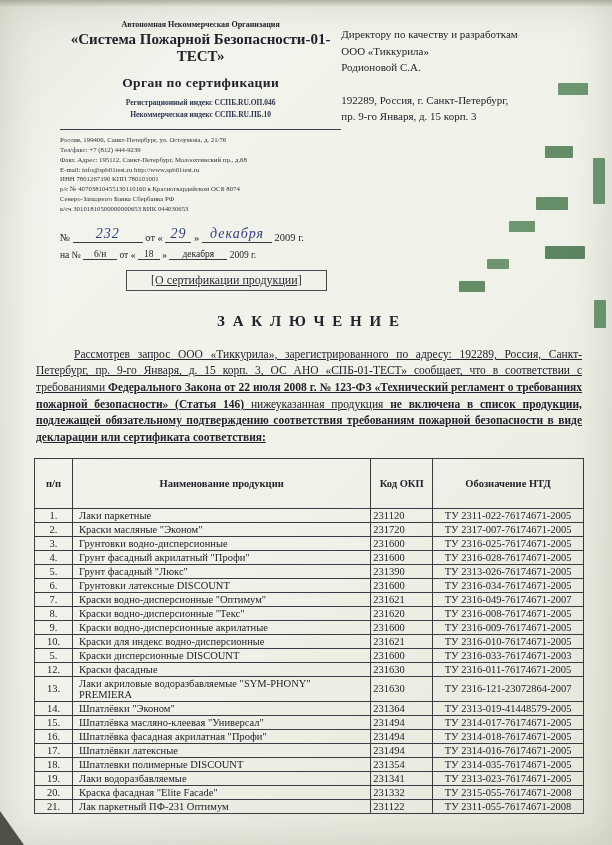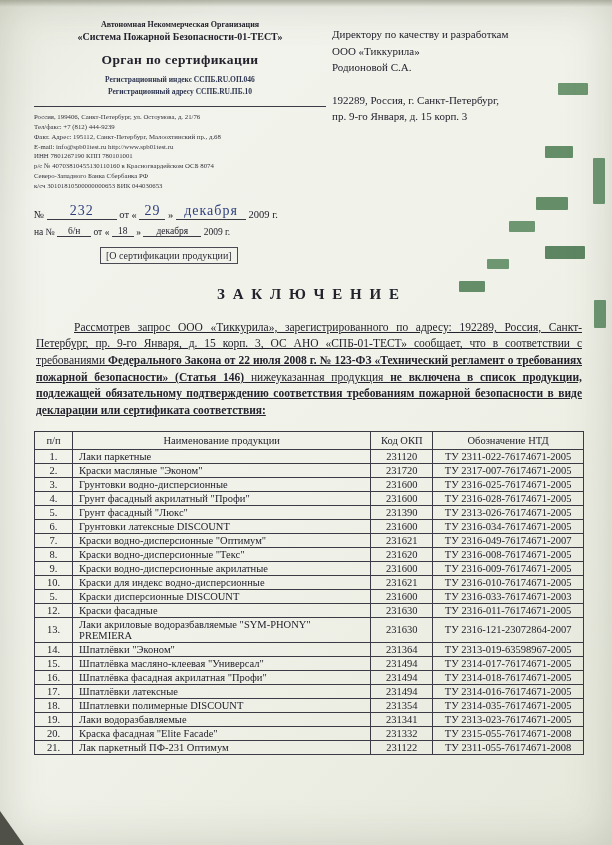--- a/index.html
+++ b/index.html
@@ -22,74 +22,74 @@
     content:""; position:absolute; inset:0; pointer-events:none;
     box-shadow: inset 0 0 45px rgba(85,92,70,.22);
   }
   .corner-shadow {
     position:absolute; left:0; bottom:0; width:0; height:0;
     border-left: 24px solid #33322b; border-top: 34px solid transparent; opacity:.85;
   }
   .artifact { position:absolute; border-radius:1px; opacity:.85; }
 
   
-  .header { display:flex; justify-content:space-between; }
+  .header { display:flex; justify-content:space-between;margin-left:26px; }
   .org-block { width: 292px; text-align:center; }
   .org-type { font-size:8px; font-weight:bold; }
-  .org-name { font-size:10px; font-weight:bold; margin-top:2px; }
+  .org-name { font-size:15px; font-weight:bold; margin-top:2px; }
   .org-cert-body { font-size:13.5px; font-weight:bold; margin-top:10px; letter-spacing:.4px; }
   .org-reg { font-size:7.5px; font-weight:bold; color:#2e3550; margin-top:3px; }
   .org-reg.first { margin-top:7px; }
   .org-address {
     border-top:1.5px solid #3c3c46; margin-top:10px; padding-top:5px;
     font-size:6.8px; text-align:left; line-height:1.45; color:#33333d;
   }
   .recipient-block { width: 252px; font-size:11px; line-height:1.5; padding-top:6px; }
   .recipient-addr { margin-top:16px; }
 
   
   .ref-block { margin-top:12px; font-size:10.5px; text-align:left; }
   .ref-line2 { font-size:9.5px; margin-top:6px; }
   .blank { display:inline-block; border-bottom:1px solid #3a3a44; text-align:center; vertical-align:bottom; }
-  .hw { color:#2f3f7e; font-size:14px; letter-spacing:1px; }
+  .hw { font-style:italic; color:#2f3f7e; font-size:14px; letter-spacing:1px; }
   .w70 { width:70px; } .w26 { width:26px; } .w34 { width:34px; } .w22 { width:22px; } .w58 { width:58px; }
   .subject-box {
-    display:inline-block; border:1px solid #4a4a55; font-size:10px;
-    padding:2px 5px; margin-top:10px; margin-left:66px; color:#2c2c38;
+    display:inline-block; border:1px solid #4a4a55; font-size:12px;
+    padding:2px 24px; margin-top:10px; margin-left:66px; color:#2c2c38;text-decoration:underline;
   }
 
   
   .title { text-align:center; font-weight:bold; font-size:15px; letter-spacing:2px; margin-top:22px; }
   .body-par { margin:16px 2px 0 2px; font-size:11.5px; line-height:1.45; text-align:justify; text-indent:38px;text-decoration:underline; }
   .b { font-weight:bold; }
 
   
   .product-table { width:100%; border-collapse:collapse; margin-top:12px; font-size:10.5px; }
   .product-table th, .product-table td { border:1px solid #3b3b46; }
-  .product-table th { font-weight:normal; font-size:10.5px; padding:3px 2px; text-align:center; }
+  .product-table th { font-weight:bold; font-size:10.5px; padding:19px 2px; text-align:center; }
   .c-num  { width:34px;  text-align:center; padding:1px 2px; }
   .c-name { width:295px; text-align:left;   padding:1px 6px; }
-  .c-code { width:58px;  text-align:center; padding:1px 2px; }
+  .c-code { width:58px;  text-align:left; padding:1px 2px; }
   .c-ntd  { width:150px; text-align:center; padding:1px 2px; }
 
   .footer { position:absolute; right:30px; bottom:36px; font-size:10px; color:#26262e; }
   .footer .pg { margin-left:18px; }
 </style>
 </head>
 <body>
 
 <div class="page">
 
   <div class="header">
     <div class="org-block">
       <div class="org-type">Автономная Некоммерческая Организация</div>
       <div class="org-name">«Система Пожарной Безопасности-01-ТЕСТ»</div>
       <div class="org-cert-body">Орган по сертификации</div>
       <div class="org-reg first">Регистрационный индекс ССПБ.RU.ОП.046</div>
-      <div class="org-reg">Регистрационный адресу ССПБ.RU.ПБ.10</div>
+      <div class="org-reg">Некоммерческая индекс ССПБ.RU.ПБ.10</div>
       <div class="org-address">
           <div>Россия, 199406, Санкт-Петербург, ул. Остоумова, д. 21/76</div>
           <div>Тел/факс: +7 (812) 444-9239</div>
           <div>Факт. Адрес: 195112, Санкт-Петербург, Малоохтинский пр., д.68</div>
           <div>E-mail: info@spb01test.ru   http://www.spb01test.ru</div>
           <div>ИНН 7801267190   КПП 780101001</div>
           <div>р/с № 40703810455130110160 в Красногвардейском ОСБ 8074</div>
           <div>Северо-Западного Банка Сбербанка РФ</div>
           <div>к/сч 30101810500000000653   БИК 044030653</div>
         </div>
@@ -219,21 +219,21 @@
         <tr>
           <td class="c-num">13.</td>
           <td class="c-name">Лаки акриловые водоразбавляемые "SYM-PHONY" PREMIERA</td>
           <td class="c-code">231630</td>
           <td class="c-ntd">ТУ 2316-121-23072864-2007</td>
         </tr>
         <tr>
           <td class="c-num">14.</td>
           <td class="c-name">Шпатлёвки "Эконом"</td>
           <td class="c-code">231364</td>
-          <td class="c-ntd">ТУ 2313-019-63598967-2005</td>
+          <td class="c-ntd">ТУ 2313-019-41448579-2005</td>
         </tr>
         <tr>
           <td class="c-num">15.</td>
           <td class="c-name">Шпатлёвка масляно-клеевая "Универсал"</td>
           <td class="c-code">231494</td>
           <td class="c-ntd">ТУ 2314-017-76174671-2005</td>
         </tr>
         <tr>
           <td class="c-num">16.</td>
           <td class="c-name">Шпатлёвка фасадная акрилатная "Профи"</td>

